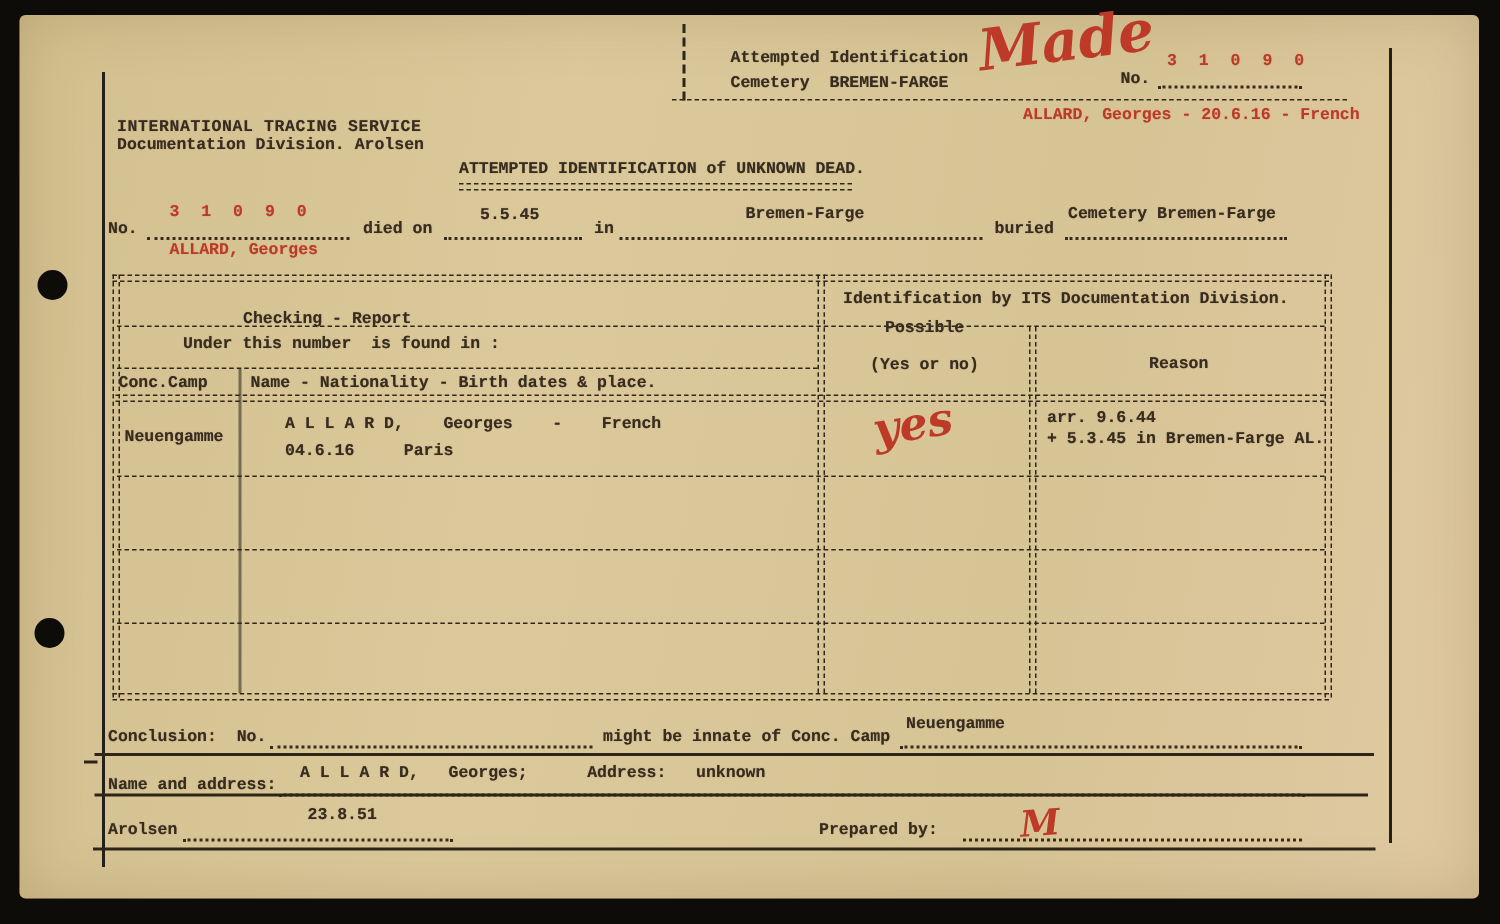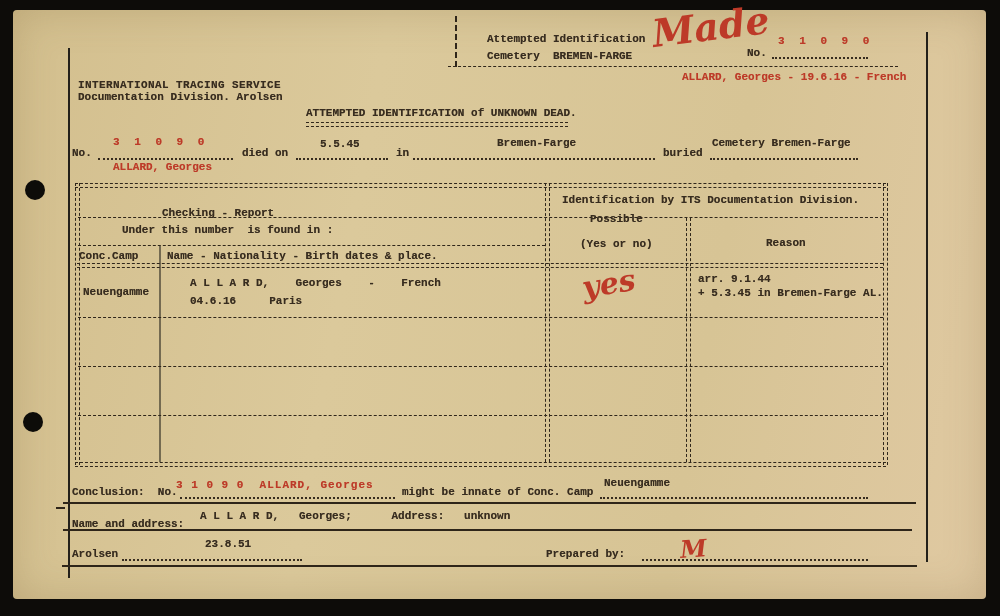--- a/index.html
+++ b/index.html
@@ -37,21 +37,21 @@
   <div class="vsolid" style="left:926px;top:32px;height:530px;"></div>
 
   <div class="vdash" style="left:455px;top:16px;height:51px;"></div>
   <div class="hdash" style="left:448px;top:66px;width:450px;"></div>
   <div class="t" style="left:487px;top:33px;">Attempted Identification</div>
   <div class="t" style="left:487px;top:50px;">Cemetery  BREMEN-FARGE</div>
   <div class="script" style="left:652px;top:4px;font-size:38px;transform:rotate(-7deg);">Made</div>
   <div class="t" style="left:747px;top:47px;">No.</div>
   <div class="dots" style="left:772px;top:44px;width:96px;"></div>
   <div class="t red sp4" style="left:778px;top:35px;">3 1 0 9 0</div>
-  <div class="t red" style="left:682px;top:71px;">ALLARD, Georges - 19.6.16 - French</div>
+  <div class="t red" style="left:682px;top:71px;">ALLARD, Georges - 20.6.16 - French</div>
 
   <div class="t" style="left:78px;top:79px;letter-spacing:.4px;">INTERNATIONAL TRACING SERVICE</div>
   <div class="t" style="left:78px;top:91px;">Documentation Division. Arolsen</div>
 
   <div class="t" style="left:306px;top:107px;">ATTEMPTED IDENTIFICATION of UNKNOWN DEAD.</div>
   <div class="hdouble" style="left:306px;top:122px;width:262px;"></div>
 
   <div class="t" style="left:72px;top:147px;">No.</div>
   <div class="dots" style="left:98px;top:145px;width:135px;"></div>
   <div class="t red sp4" style="left:113px;top:136px;">3 1 0 9 0</div>
@@ -86,26 +86,25 @@
   <div class="t" style="left:590px;top:213px;text-align:center;">Possible</div>
   <div class="t" style="left:580px;top:238px;">(Yes or no)</div>
   <div class="t" style="left:766px;top:237px;">Reason</div>
   <div class="t" style="left:79px;top:250px;">Conc.Camp</div>
   <div class="t" style="left:167px;top:250px;">Name - Nationality - Birth dates &amp; place.</div>
 
   <div class="t" style="left:83px;top:286px;">Neuengamme</div>
   <div class="t" style="left:190px;top:277px;">A L L A R D,    Georges    -    French</div>
   <div class="t" style="left:190px;top:295px;">04.6.16     Paris</div>
   <div class="script" style="left:582px;top:266px;font-size:30px;transform:rotate(-9deg);">yes</div>
-  <div class="t" style="left:698px;top:273px;">arr. 9.1.44</div>
+  <div class="t" style="left:698px;top:273px;">arr. 9.6.44</div>
   <div class="t" style="left:698px;top:287px;">+ 5.3.45 in Bremen-Farge AL.</div>
 
   <div class="t" style="left:72px;top:486px;">Conclusion:  No.</div>
   <div class="dots" style="left:180px;top:484px;width:215px;"></div>
-  <div class="t red sp1" style="left:176px;top:479px;">3 1 0 9 0  ALLARD, Georges</div>
   <div class="t" style="left:402px;top:486px;">might be innate of Conc. Camp</div>
   <div class="dots" style="left:600px;top:484px;width:268px;"></div>
   <div class="t" style="left:604px;top:477px;">Neuengamme</div>
   <div class="sline" style="left:63px;top:502px;width:853px;"></div>
   <div class="sline" style="left:56px;top:507px;width:9px;"></div>
 
   <div class="t" style="left:72px;top:518px;">Name and address:</div>
   <div class="dots" style="left:186px;top:516px;width:684px;"></div>
   <div class="t" style="left:200px;top:510px;">A L L A R D,   Georges;      Address:   unknown</div>
   <div class="sline" style="left:63px;top:529px;width:849px;"></div>

